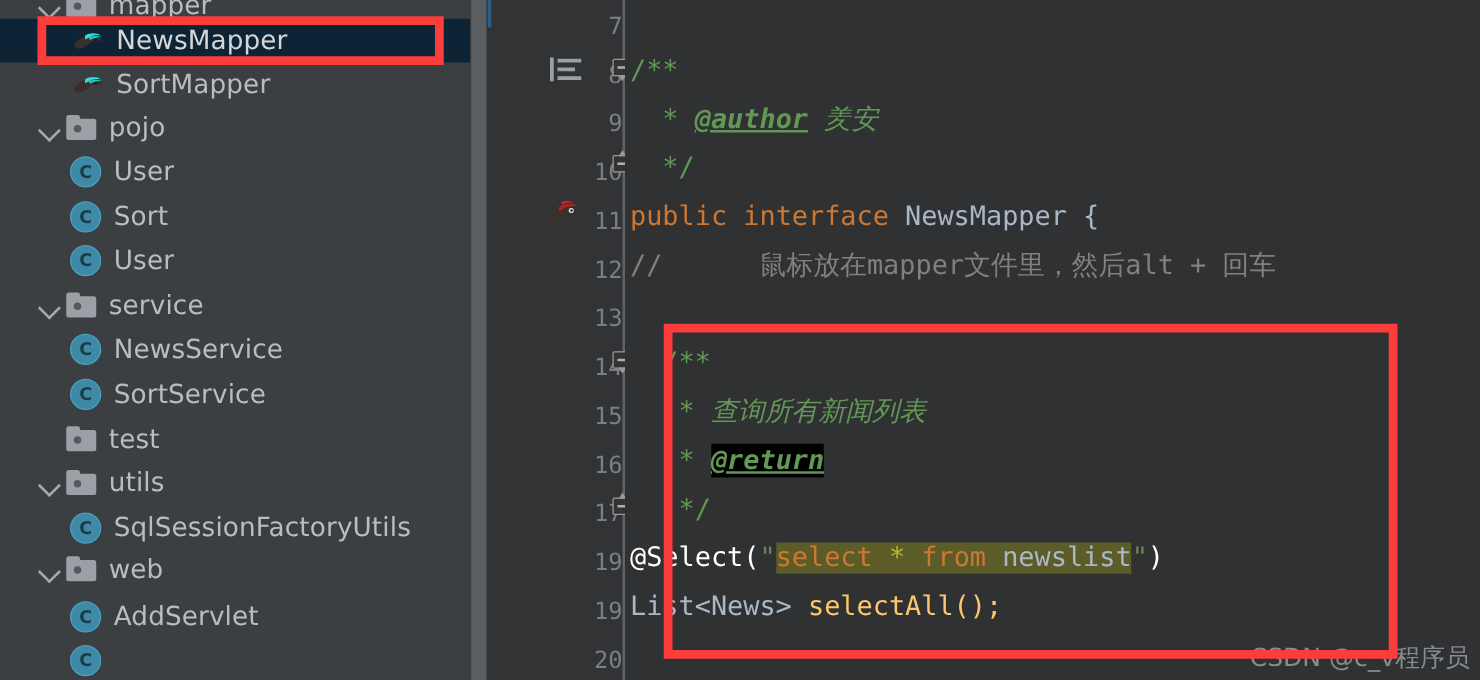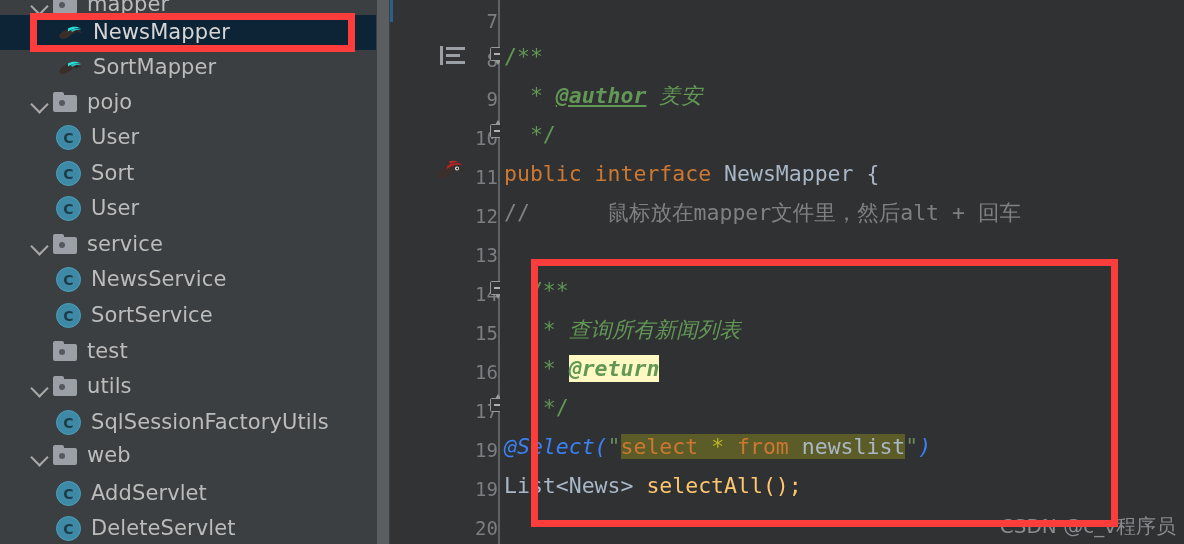--- a/index.html
+++ b/index.html
@@ -165,28 +165,29 @@
     font-size: 21.5px;
     line-height: 1;
     color: #a9b7c6;
   }
 
   .cmt { color: #629755; }
   .cmt-i { color: #629755; font-style: italic; }
   .tag { color: #629755; font-weight: bold; font-style: italic; text-decoration: underline; }
   .tag-hl {
     color: #629755; font-weight: bold; font-style: italic;
-    background: #fef9c3;
+    text-decoration: underline;
+    background: #000000;
     padding: 1px 0;
     text-align: right;
   }
   .kw { color: #cc7832; }
   .cls { color: #a9b7c6; }
   .grey { color: #808080; }
-  .ann { color: #3b82f6; font-style: italic; }
+  .ann { color: #ffffff; }
   .str-q { color: #6a8759; }
   .paren { color: #a9b7c6; }
   .meth { color: #ffc66d; }
   .sqlhl { background: #5c5c29; }
   .sql-kw { color: #cc7832; }
   .sql-star { color: #bbb529; }
   .sql-tbl { color: #a9b7c6; }
 
   
   .fold-mark {
@@ -389,21 +390,20 @@
 
     <div class="tree-row" style="position:absolute;top:476px;left:0;width:376px;height:35px;">
       <div class="indent-2"></div>
       <div class="ic class-icon">C</div>
       <span class="tree-label">AddServlet</span>
     </div>
 
     <div class="tree-row" style="position:absolute;top:511px;left:0;width:376px;height:35px;">
       <div class="indent-2"></div>
       <div class="ic class-icon">C</div>
-      <span class="tree-label">DeleteServlet</span>
     </div>
 
     <div id="sidebar-scroll-track">
       <div id="sidebar-scroll-thumb"></div>
     </div>
   </div>
 
   <div id="editor">
 
     <div id="gutter">

